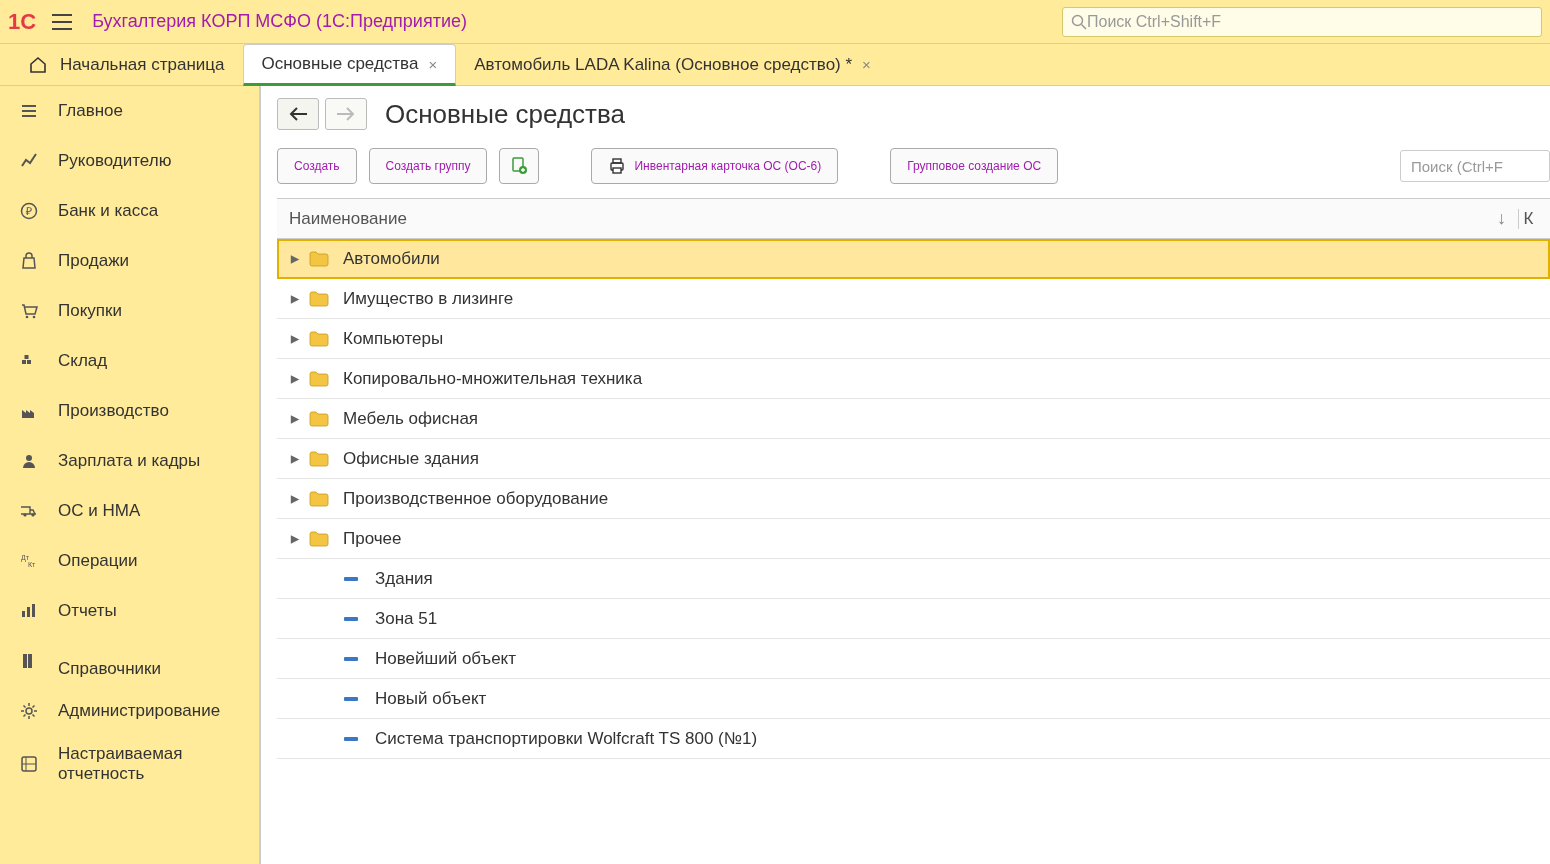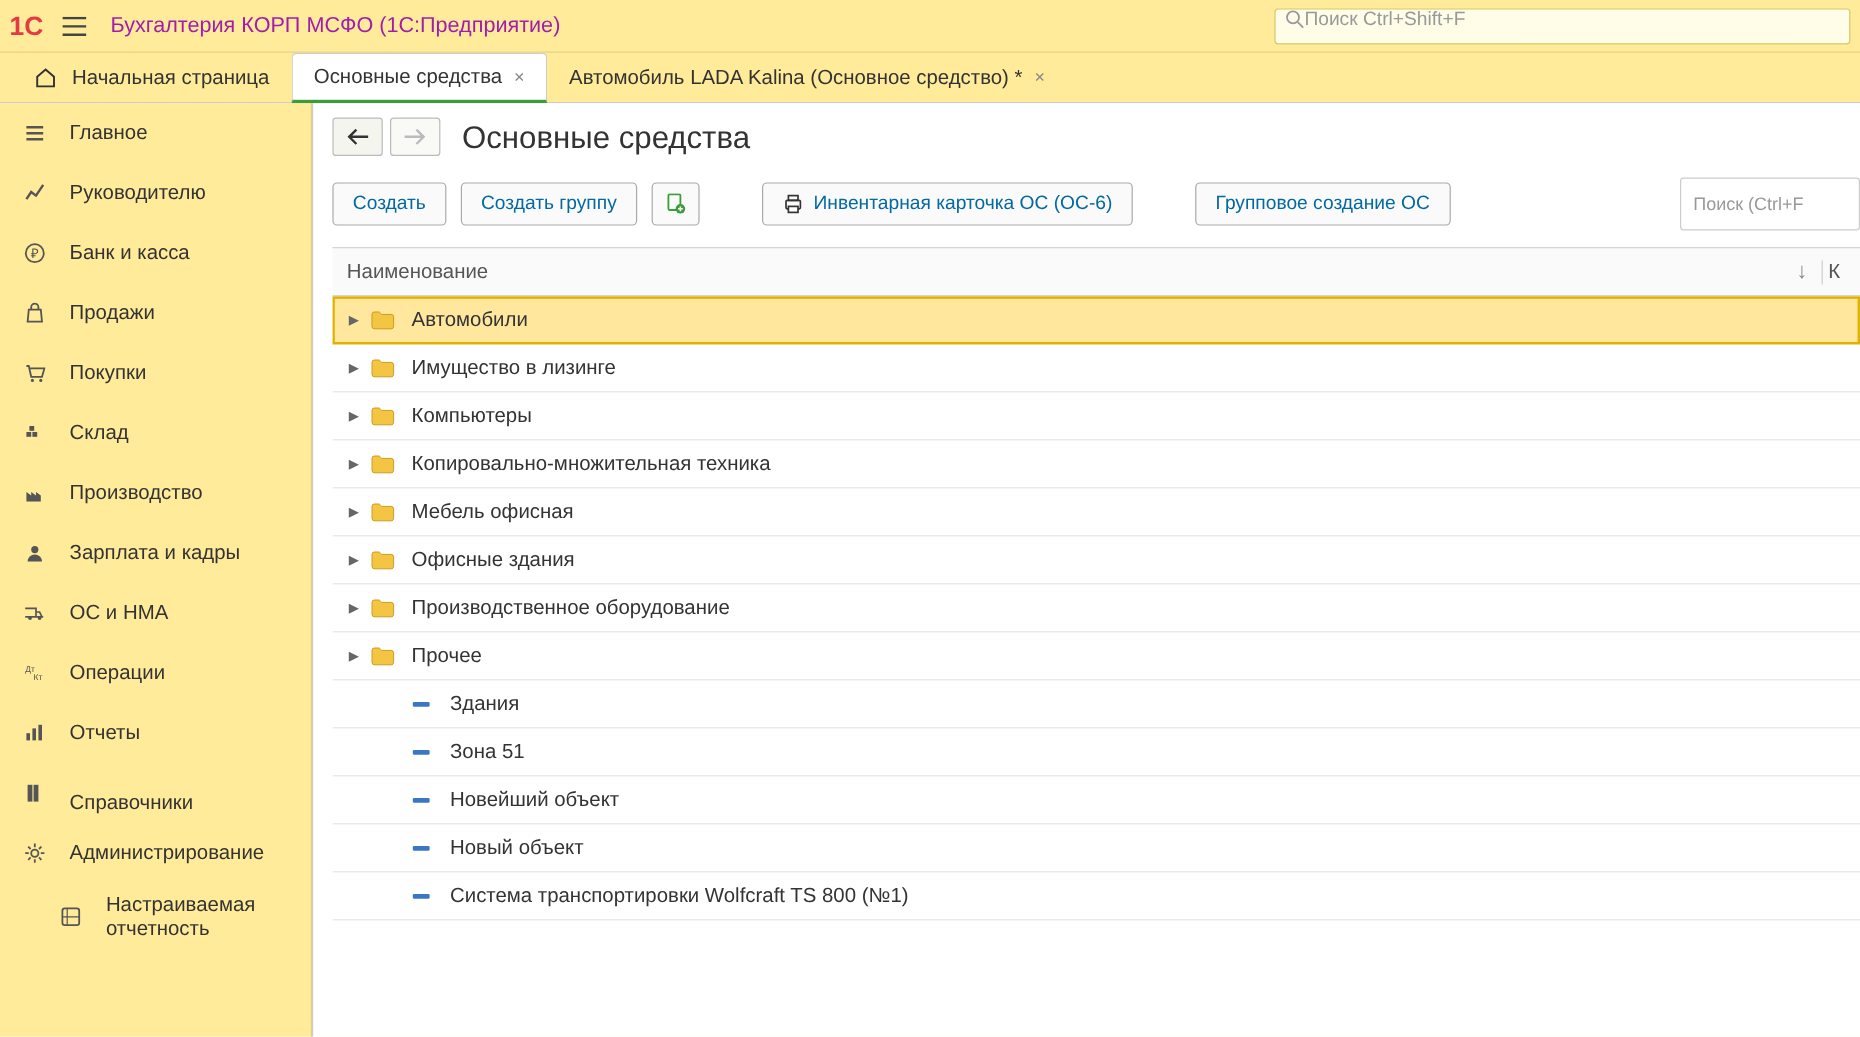--- a/index.html
+++ b/index.html
@@ -39,21 +39,21 @@
   font-weight: 400;
 }
 .global-search {
   margin-left: auto;
   width: 480px;
   height: 30px;
   background: #fffde7;
   border: 1px solid #d6c96a;
   border-radius: 3px;
   display: flex;
-  align-items: flex-start;
+  align-items: center;
   padding: 0 8px;
   color: #999;
 }
 .global-search input {
   border: none;
   background: transparent;
   outline: none;
   flex: 1;
   font-size: 16px;
   color: #555;
@@ -108,21 +108,21 @@
   cursor: pointer;
 }
 .side-item .side-icon {
   width: 26px;
   display: flex;
   align-items: center;
   justify-content: center;
   margin-right: 16px;
   color: #555;
 }
-.side-item.multi { line-height: 1.15; height: 56px; justify-content: center; }
+.side-item.multi { line-height: 1.15; height: 56px; }
 
 .main {
   flex: 1;
   background: #fff;
   border-left: 1px solid #ccc;
   display: flex;
   flex-direction: column;
   padding: 12px 0 0 16px;
 }
 .page-header {
@@ -151,33 +151,33 @@
   align-items: center;
   gap: 12px;
   margin-bottom: 14px;
 }
 .btn {
   height: 36px;
   padding: 0 16px;
   border: 1px solid #aaa;
   background: #fafafa;
   border-radius: 4px;
-  font-size: 16px;
-  color: #0369a1;
+  font-size: 12px;
+  color: #a21caf;
   cursor: pointer;
   display: flex;
   align-items: center;
   gap: 8px;
 }
 .btn.icon-only { width: 40px; padding: 0; justify-content: center; }
 .toolbar .spacer { width: 28px; }
 .local-search {
   margin-left: auto;
   width: 150px;
-  height: 44px;
+  height: 32px;
   border: 1px solid #ccc;
   background: #fff;
   border-radius: 3px;
   padding: 0 10px;
   font-size: 15px;
 }
 .local-search::placeholder { color: #999; }
 
 .table-wrap {
   flex: 1;

